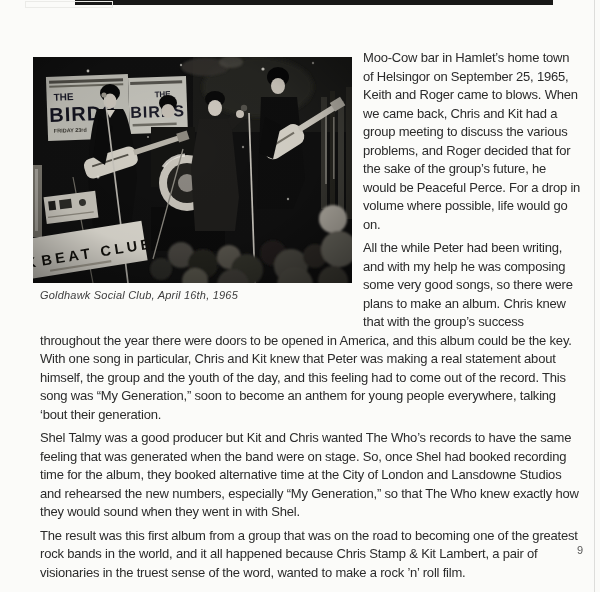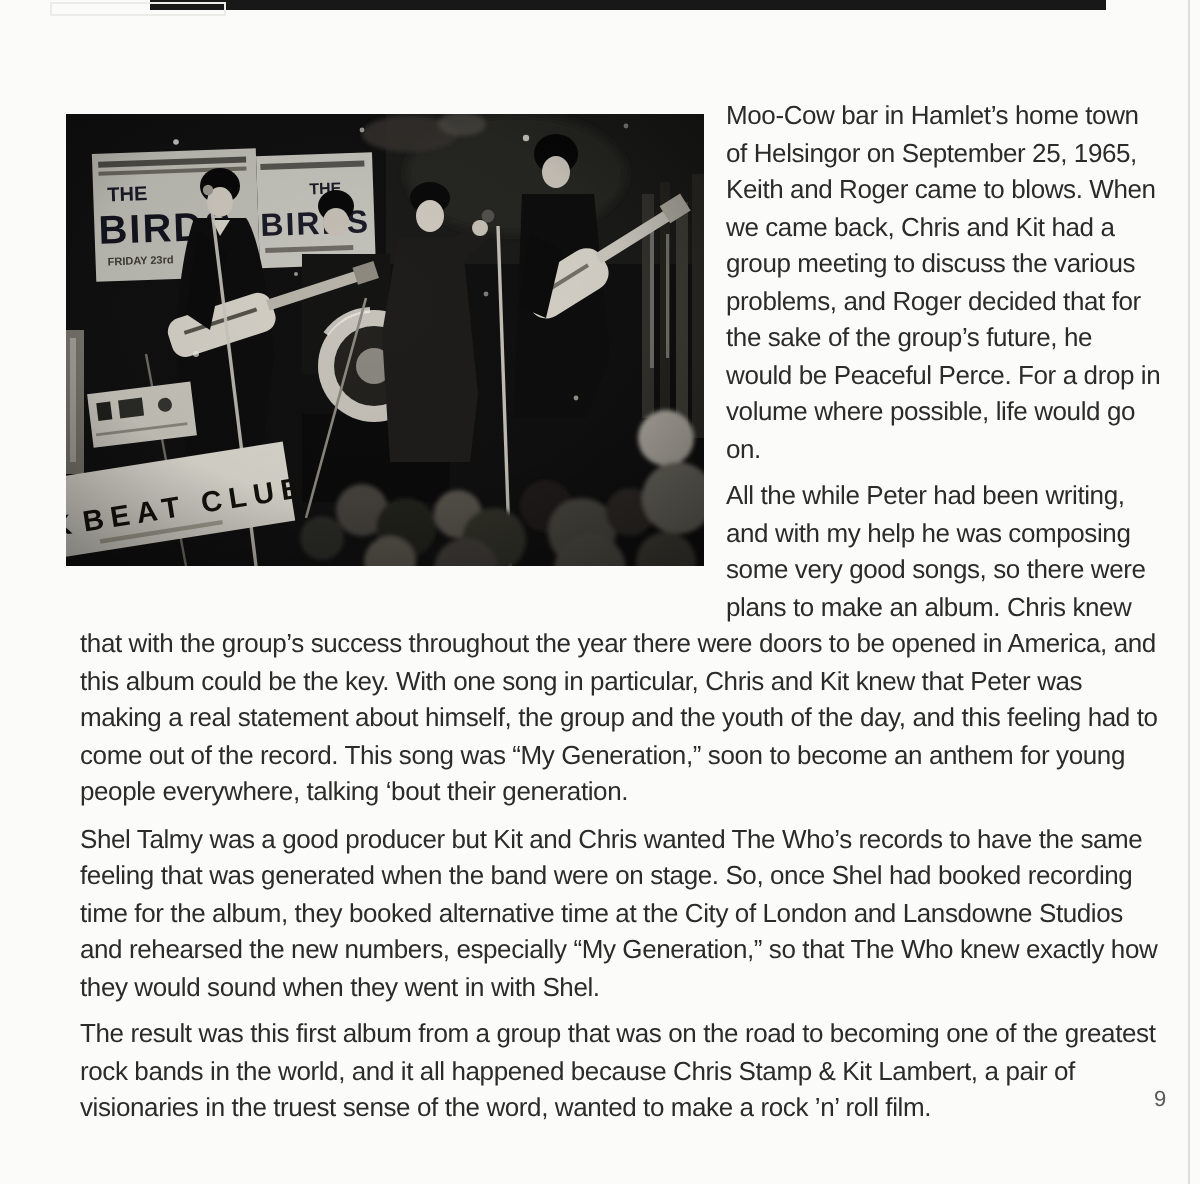--- a/index.html
+++ b/index.html
@@ -216,20 +216,21 @@
           <circle cx="230" cy="12" r="1.6" opacity=".8"></circle>
           <circle cx="280" cy="6" r="1.2" opacity=".5"></circle>
           <circle cx="115" cy="80" r="1" opacity=".6"></circle>
           <circle cx="210" cy="90" r="1.2" opacity=".5"></circle>
           <circle cx="65" cy="120" r="1.5" opacity=".7"></circle>
           <circle cx="255" cy="142" r="1.2" opacity=".6"></circle>
         </g>
 
         <rect x="0" y="0" width="319" height="226" fill="url(#vg)"></rect>
       </svg>
+      <figcaption class="photo-caption">Goldhawk Social Club, April 16th, 1965</figcaption>
     </figure>
 
     <p>Moo-Cow bar in Hamlet’s home town of Helsingor on September 25, 1965, Keith and Roger came to blows. When we came back, Chris and Kit had a group meeting to discuss the various problems, and Roger decided that for the sake of the group’s future, he would be Peaceful Perce. For a drop in volume where possible, life would go on.</p>
     <p>All the while Peter had been writing, and with my help he was composing some very good songs, so there were plans to make an album. Chris knew that with the group’s success throughout the year there were doors to be opened in America, and this album could be the key. With one song in particular, Chris and Kit knew that Peter was making a real statement about himself, the group and the youth of the day, and this feeling had to come out of the record. This song was “My Generation,” soon to become an anthem for young people everywhere, talking ‘bout their generation.</p>
     <p>Shel Talmy was a good producer but Kit and Chris wanted The Who’s records to have the same feeling that was generated when the band were on stage. So, once Shel had booked recording time for the album, they booked alternative time at the City of London and Lansdowne Studios and rehearsed the new numbers, especially “My Generation,” so that The Who knew exactly how they would sound when they went in with Shel.</p>
     <p>The result was this first album from a group that was on the road to becoming one of the greatest rock bands in the world, and it all happened because Chris Stamp &amp; Kit Lambert, a pair of visionaries in the truest sense of the word, wanted to make a rock ’n’ roll film.</p>
 
   </div>
 
   <div class="page-number">9</div>

